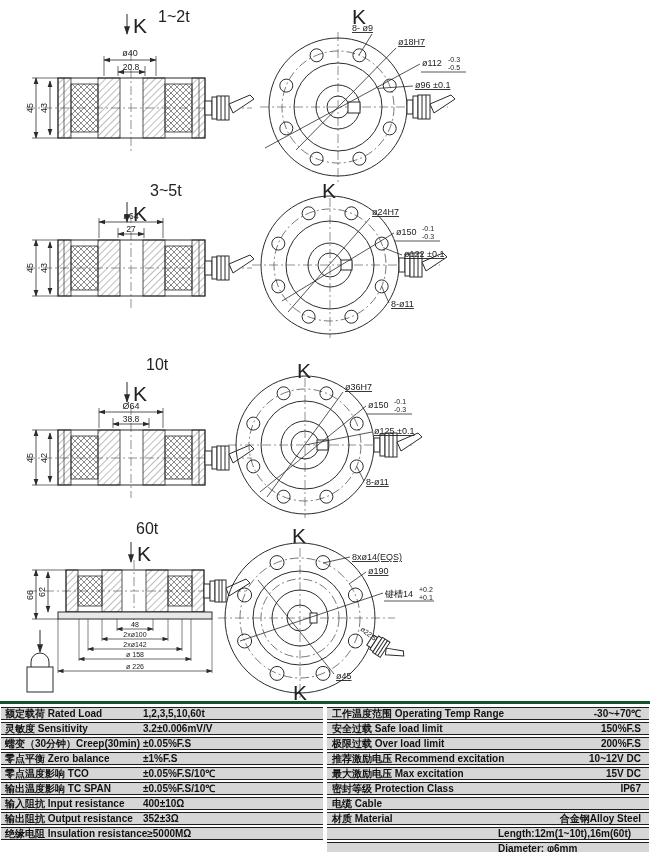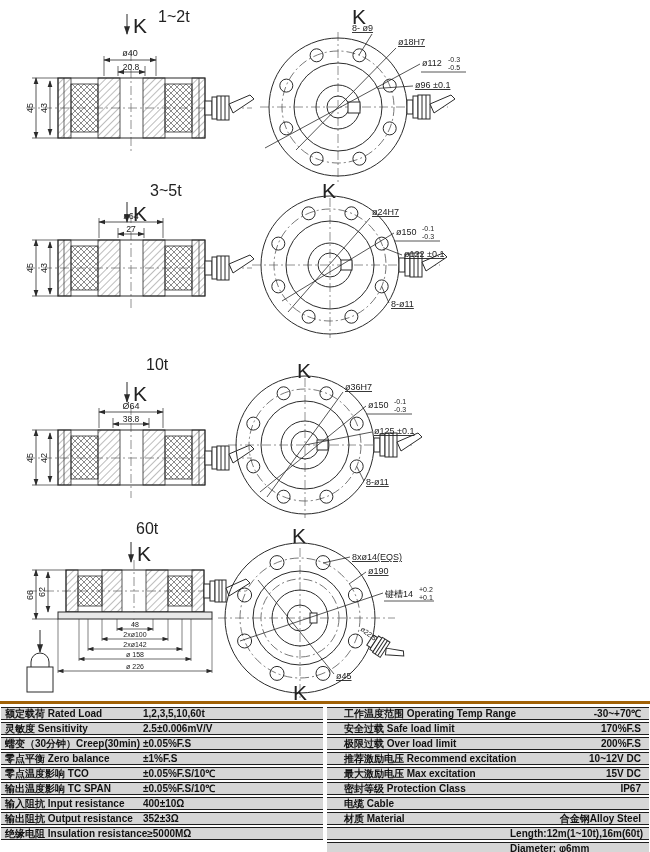--- a/index.html
+++ b/index.html
@@ -1,31 +1,31 @@
 <!DOCTYPE html>
 <html><head>
 <meta charset="utf-8">
 <style>
   html,body{margin:0;padding:0;background:#fff;}
   .canvas{position:relative;width:650px;height:852px;background:#ffffff;overflow:hidden;
           font-family:"Liberation Sans",sans-serif;}
   svg text{font-family:"Liberation Sans",sans-serif;fill:#222;}
   .drawings{position:absolute;left:0;top:0;}
   
-  .spec-table{position:absolute;left:0;top:701px;width:650px;border-top:3px solid #a16207;}
+  .spec-table{position:absolute;left:0;top:701px;width:650px;border-top:3px solid #14532d;}
   .t-col{position:absolute;top:3px;width:322px;}
   .t-left{left:1px;}
   .t-right{left:327px;}
   .t-row{box-sizing:border-box;height:13px;margin-bottom:2px;background:#d6d6d6;
          border-top:1px solid #1e1e1e;border-bottom:1px solid #1e1e1e;
          display:flex;align-items:center;font-size:10px;line-height:11px;font-weight:bold;color:#111;
          white-space:nowrap;overflow:hidden;}
   .t-left .t-label{flex:0 0 138px;padding-left:4px;}
   .t-left .t-val{flex:1;}
-  .t-right .t-label{padding-left:17px;}
+  .t-right .t-label{padding-left:5px;}
   .t-right .t-val{margin-left:auto;text-align:left;padding-right:8px;}
   .t-right .t-row.indent .t-val{margin-left:0;text-align:left;padding-left:166px;padding-right:4px;}
 </style>
 </head>
 <body>
 
 <div class="canvas">
 
 <svg class="drawings" width="650" height="701" viewBox="0 0 650 701">
   <defs>
@@ -392,21 +392,21 @@
 </svg>
 
 <div class="spec-table">
   <div class="t-col t-left">
     <div class="t-row">
           <span class="t-label">额定载荷 Rated Load</span>
           <span class="t-val">1,2,3,5,10,60t</span>
         </div>
     <div class="t-row">
           <span class="t-label">灵敏度 Sensitivity</span>
-          <span class="t-val">2.5±0.006mV/V</span>
+          <span class="t-val">3.2±0.006mV/V</span>
         </div>
     <div class="t-row">
           <span class="t-label">蠕变（30分钟）Creep(30min)</span>
           <span class="t-val">±0.05%F.S</span>
         </div>
     <div class="t-row">
           <span class="t-label">零点平衡 Zero balance</span>
           <span class="t-val">±1%F.S</span>
         </div>
     <div class="t-row">
@@ -430,21 +430,21 @@
           <span class="t-val">≥5000MΩ</span>
         </div>
   </div>
   <div class="t-col t-right">
     <div class="t-row">
           <span class="t-label">工作温度范围 Operating Temp Range</span>
           <span class="t-val">-30~+70℃</span>
         </div>
     <div class="t-row">
           <span class="t-label">安全过载 Safe load limit</span>
-          <span class="t-val">170%F.S</span>
+          <span class="t-val">150%F.S</span>
         </div>
     <div class="t-row">
           <span class="t-label">极限过载 Over load limit</span>
           <span class="t-val">200%F.S</span>
         </div>
     <div class="t-row">
           <span class="t-label">推荐激励电压 Recommend excitation</span>
           <span class="t-val">10~12V DC</span>
         </div>
     <div class="t-row">

